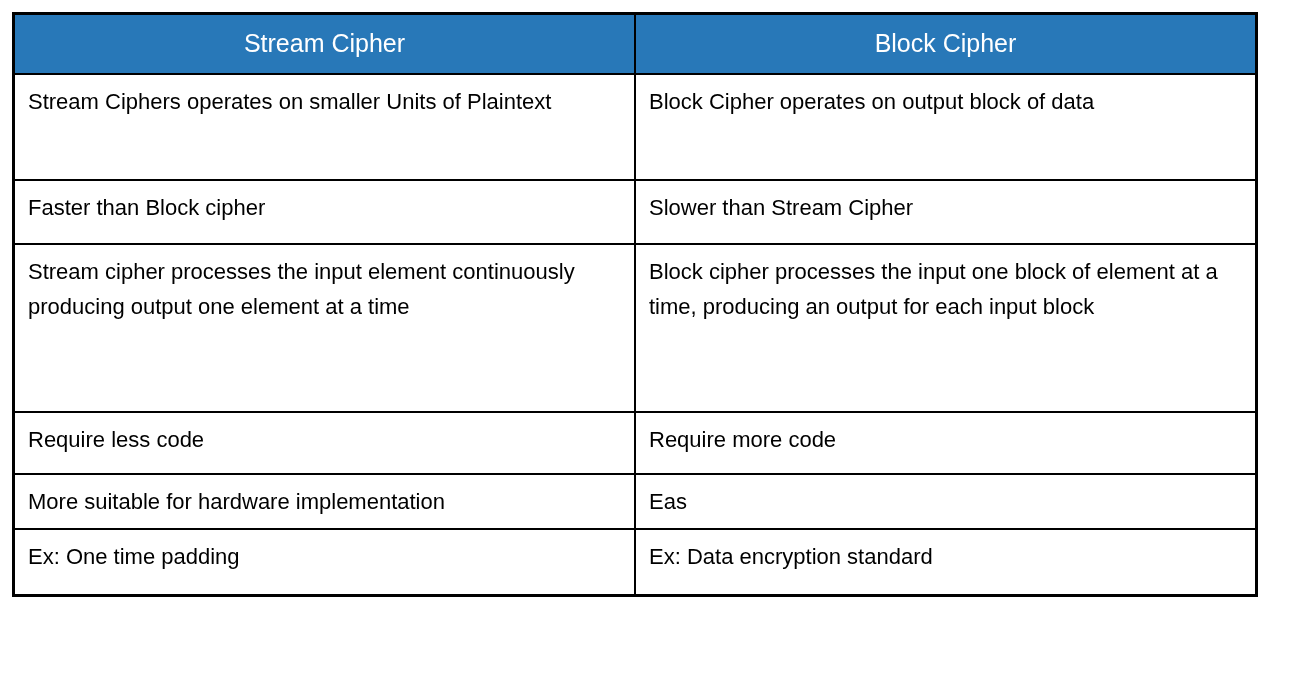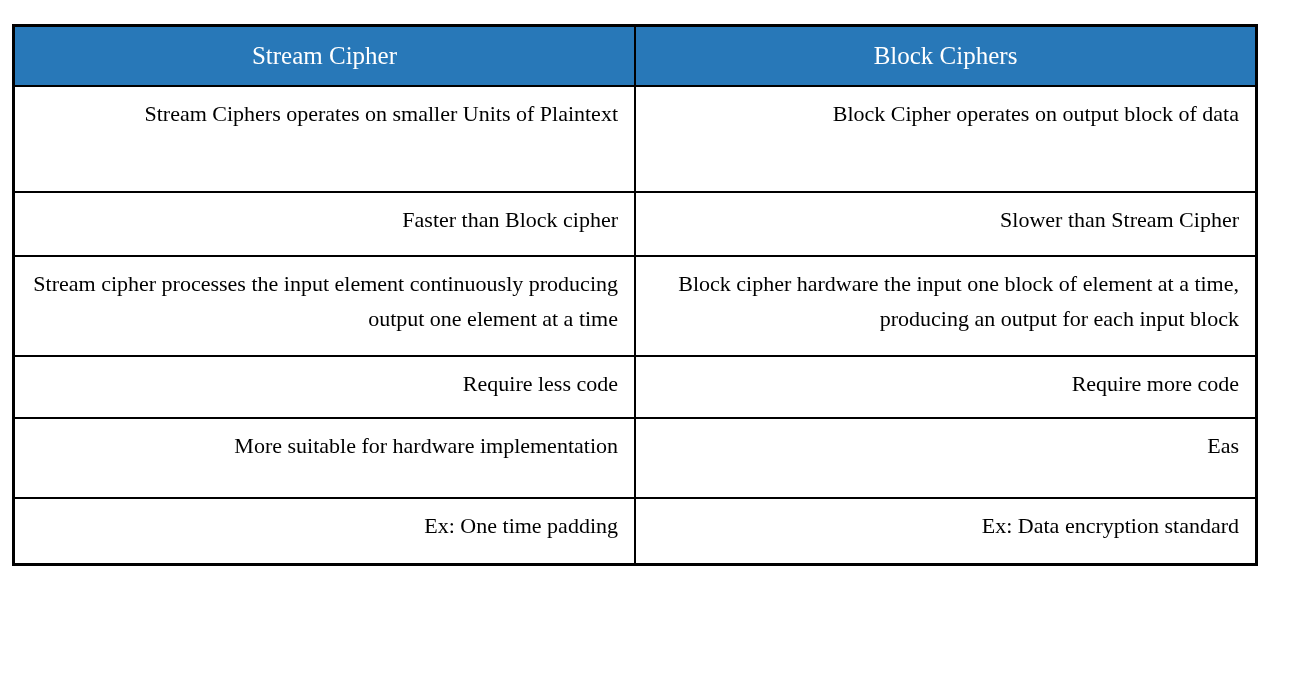--- a/index.html
+++ b/index.html
@@ -19,81 +19,80 @@
   .page {
     position: relative;
     width: 1292px;
     height: 684px;
     background: var(--page-bg);
     overflow: hidden;
   }
   table.cipher-table {
     position: absolute;
     left: 12px;
-    top: 24px;
+    top: 12px;
     width: 1246px;
     border-collapse: collapse;
     table-layout: fixed;
     border: 3px solid var(--border-color);
-    font-family: Liberation Serif, serif;
   }
   table.cipher-table th,
   table.cipher-table td {
     border: 2px solid var(--border-color);
     width: 50%;
   }
   table.cipher-table th {
     background: var(--header-bg);
     color: var(--header-fg);
     font-size: 25px;
     font-weight: 400;
     text-align: center;
     vertical-align: middle;
     height: 60px;
     padding: 0 10px;
   }
   table.cipher-table td {
     color: var(--body-fg);
     font-size: 22px;
     line-height: 35px;
-    text-align: right;
+    text-align: left;
     vertical-align: top;
     padding: 9px 16px 8px 13px;
   }
   tbody tr:nth-child(1) { height: 106px; }
   tbody tr:nth-child(2) { height: 64px; }
-  tbody tr:nth-child(3) { height: 100px; }
+  tbody tr:nth-child(3) { height: 168px; }
   tbody tr:nth-child(4) { height: 62px; }
-  tbody tr:nth-child(5) { height: 80px; }
+  tbody tr:nth-child(5) { height: 55px; }
   tbody tr:nth-child(6) { height: 67px; }
   tbody tr:nth-child(7) { height: 66px; }
 </style>
 </head>
 <body>
 
 <div class="page">
   <table class="cipher-table">
     <thead>
       <tr>
         <th>Stream Cipher</th>
-        <th>Block Ciphers</th>
+        <th>Block Cipher</th>
       </tr>
     </thead>
     <tbody>
       <tr>
         <td>Stream Ciphers operates on smaller Units of Plaintext</td>
         <td>Block Cipher operates on output block of data</td>
       </tr>
       <tr>
         <td>Faster than Block cipher</td>
         <td>Slower than Stream Cipher</td>
       </tr>
       <tr>
         <td>Stream cipher processes the input element continuously producing output one element at a time</td>
-        <td>Block cipher hardware the input one block of element at a time, producing an output for each input block</td>
+        <td>Block cipher processes the input one block of element at a time, producing an output for each input block</td>
       </tr>
       <tr>
         <td>Require less code</td>
         <td>Require more code</td>
       </tr>
       <tr>
         <td>More suitable for hardware implementation</td>
         <td>Eas</td>
       </tr>
       <tr>

